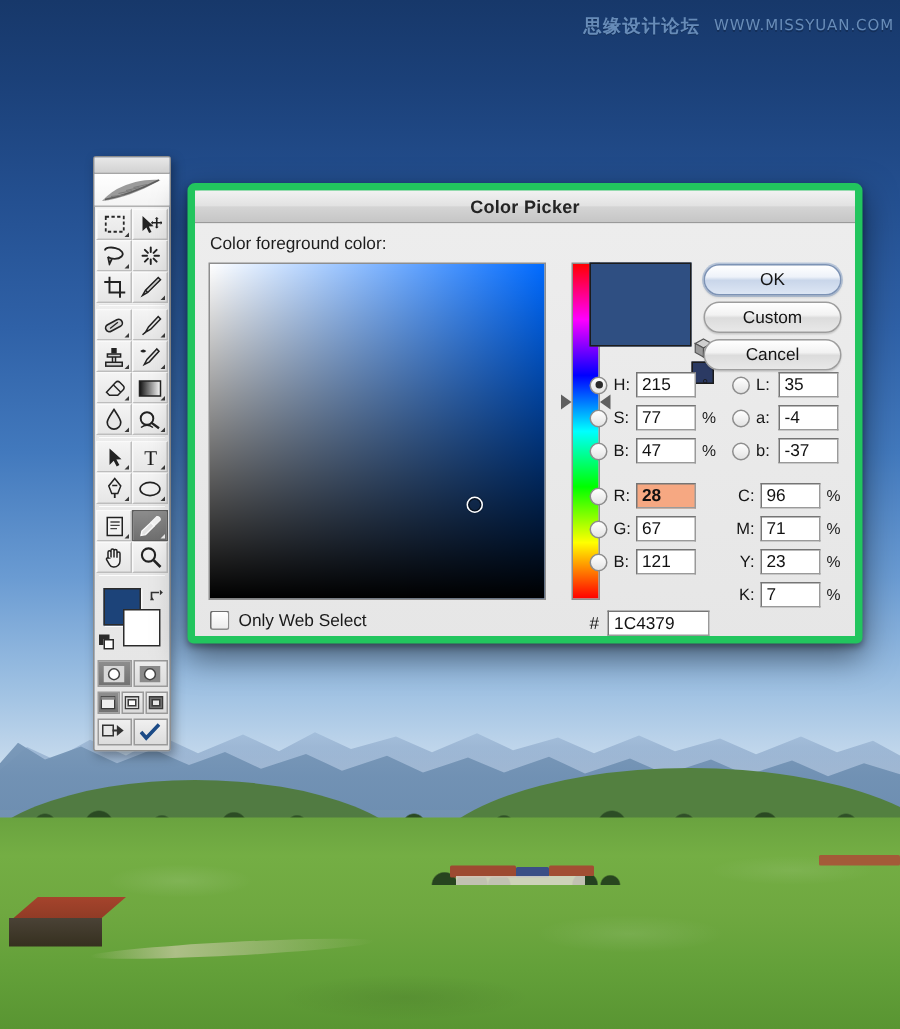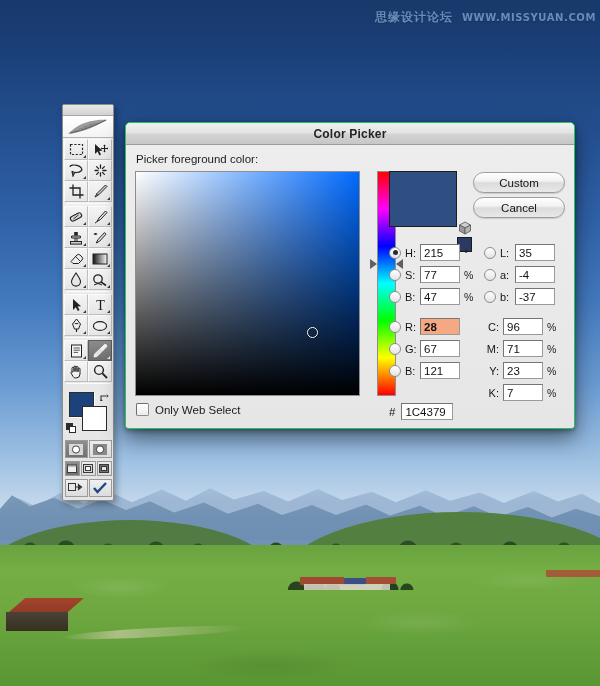--- a/index.html
+++ b/index.html
@@ -136,21 +136,21 @@
   .watermark {
     position: absolute; right: 4px; top: 9px;
     display: flex; align-items: center; gap: 9px;
     color: #7ea3cd; opacity: .78;
     font-size: 11px; letter-spacing: .5px;
     font-family: "DejaVu Sans", sans-serif;
     text-shadow: 0 1px 0 rgba(0,0,0,.25);
     user-select: none;
   }
   .watermark .cn { font-size: 12px; font-weight: bold; letter-spacing: 1px; }
-  .watermark .url { font-size: 10px; font-weight: bold; letter-spacing: .6px; }
+  .watermark .url { font-size: 10px; font-weight: normal; letter-spacing: .6px; }
 
   
   .toolbox {
     position: absolute; left: 62px; top: 104px;
     width: 52px;
     background: linear-gradient(180deg, #f2f2f2 0%, #e4e4e4 100%);
     border: 1px solid #8d8d8d;
     border-radius: 2px;
     box-shadow: 2px 3px 7px rgba(0,0,0,.35);
     padding: 0;
@@ -242,21 +242,21 @@
     border: 1px solid #9a9a9a;
     background: linear-gradient(180deg,#f0f0f0,#dcdcdc);
     display:flex; align-items:center; justify-content:center;
   }
 
   
   .dialog {
     position: absolute; left: 125px; top: 122px;
     width: 450px; height: 307px;
     background: #ebebeb;
-    border: 1px solid #22c55e;
+    border: 5px solid #22c55e;
     border-radius: 5px 5px 4px 4px;
     box-shadow: 0 9px 22px rgba(0,0,0,.50), 0 2px 5px rgba(0,0,0,.35);
     overflow: hidden;
   }
   .titlebar {
     height: 22px;
     background: linear-gradient(180deg, #f2f2f2 0%, #e2e2e2 48%, #d4d4d4 52%, #c6c6c6 100%);
     border-bottom: 1px solid #9a9a9a;
     display: flex; align-items: center; justify-content: center;
     border-radius: 4px 4px 0 0;
@@ -382,21 +382,21 @@
   .col-left { position: absolute; left: 0; top: 0; width: 92px; }
   .col-right { position: absolute; left: 95px; top: 0; width: 86px; }
   .gap { height: 8px; }
 
   .hexrow {
     position: absolute; left: 263px; top: 258px;
     display: flex; align-items: center;
   }
   .hexrow .hash { font-size: 11.5px; color: #151515; margin-right: 6px; }
   .hexrow input {
-    width: 52px; height: 17px;
+    width: 68px; height: 17px;
     border: 1px solid #9a9a9a;
     border-top-color: #757575; border-left-color: #757575;
     background: #fff; font-size: 11.5px; color: #111;
     font-family: "Liberation Sans", sans-serif; padding: 0 3px; outline: none;
   }
 
   .webchk {
     position: absolute; left: 10px; top: 258px;
     display: flex; align-items: center; gap: 6px;
   }
@@ -696,21 +696,21 @@
     </div>
   </div>
 
   <div class="dialog">
     <div class="titlebar">
       <span class="t">Color Picker</span>
     </div>
 
     <div class="dlg-body">
 
-      <div class="prompt">Picker foreground color:</div>
+      <div class="prompt">Color foreground color:</div>
 
       <div class="sb-field">
         <div class="sb-cursor"></div>
       </div>
 
       <div class="hue-wrap">
         <div class="hue-bar"></div>
         <span class="hue-mark l"></span>
         <span class="hue-mark r"></span>
       </div>
@@ -721,20 +721,21 @@
       <div class="web-cube">
         <svg width="14" height="14" viewBox="0 0 14 14">
           <path d="M7 1 L12.5 4 L7 7 L1.5 4 Z" fill="#cfcfcf" stroke="#555" stroke-width=".8"></path>
           <path d="M1.5 4 L1.5 10 L7 13 L7 7 Z" fill="#9a9a9a" stroke="#555" stroke-width=".8"></path>
           <path d="M12.5 4 L12.5 10 L7 13 L7 7 Z" fill="#b5b5b5" stroke="#555" stroke-width=".8"></path>
         </svg>
       </div>
       <div class="alt-sw"></div>
 
       <div class="btns">
+        <button class="btn primary">OK</button>
         <button class="btn">Custom</button>
         <button class="btn">Cancel</button>
       </div>
 
       <div class="fields">
 
         <div class="col-left">
 
           <div class="frow">
             <span class="radio on"></span>

